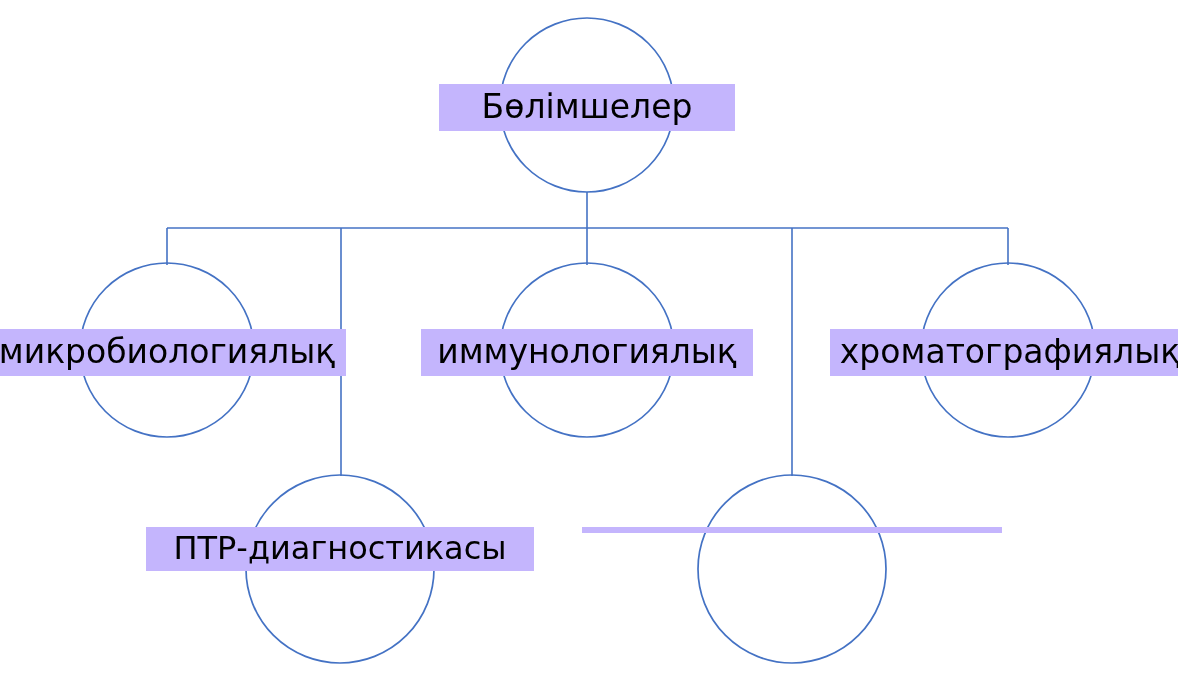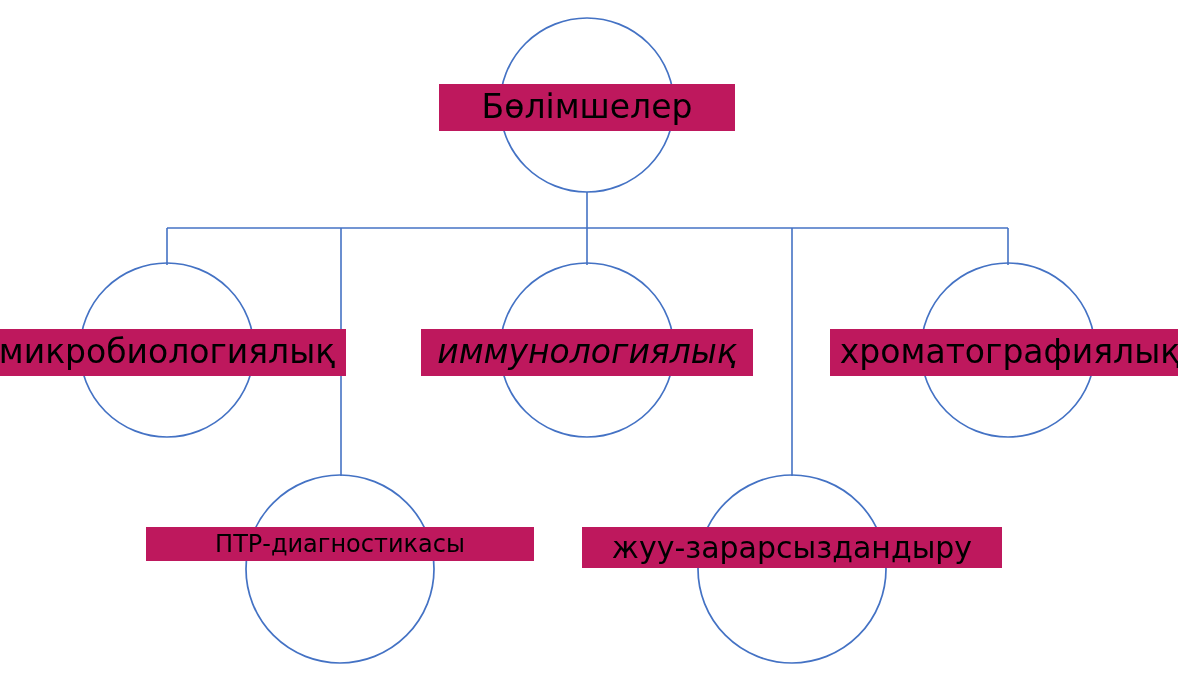--- a/index.html
+++ b/index.html
@@ -23,21 +23,21 @@
     position: absolute;
     left: 0;
     top: 0;
     width: 1178px;
     height: 675px;
   }
   .node-label {
     position: absolute;
     text-align: center;
     color: #000000;
-    background: #be185d;
+    background: #c4b5fd;
     line-height: 1.18;
     white-space: nowrap;
     font-family: "DejaVu Sans", sans-serif;
     font-weight: 400;
     letter-spacing: 0px;
   }
   .node-label span {
     display: block;
   }
   .lbl-root {
@@ -53,31 +53,30 @@
     top: 329px;
     width: 358px;
     padding: 4px 0;
   }
   .lbl-immuno {
     font-size: 33px;
     left: 421px;
     top: 329px;
     width: 332px;
     padding: 4px 0;
-    font-style: italic;
   }
   .lbl-chroma {
     font-size: 33px;
     left: 830px;
     top: 329px;
     width: 360px;
     padding: 4px 0;
   }
   .lbl-ptr {
-    font-size: 24px;
+    font-size: 32px;
     left: 146px;
     top: 527px;
     width: 388px;
     padding: 3px 0;
   }
   .lbl-wash {
     font-size: 30px;
     left: 582px;
     top: 527px;
     width: 420px;
@@ -138,16 +137,15 @@
 
   <div class="node-label lbl-chroma">
     <span>хроматографиялық</span>
   </div>
 
   <div class="node-label lbl-ptr">
     <span>ПТР-диагностикасы</span>
   </div>
 
   <div class="node-label lbl-wash">
-    <span>жуу-зарарсыздандыру</span>
   </div>
 
 </div>
 
 </body></html>

